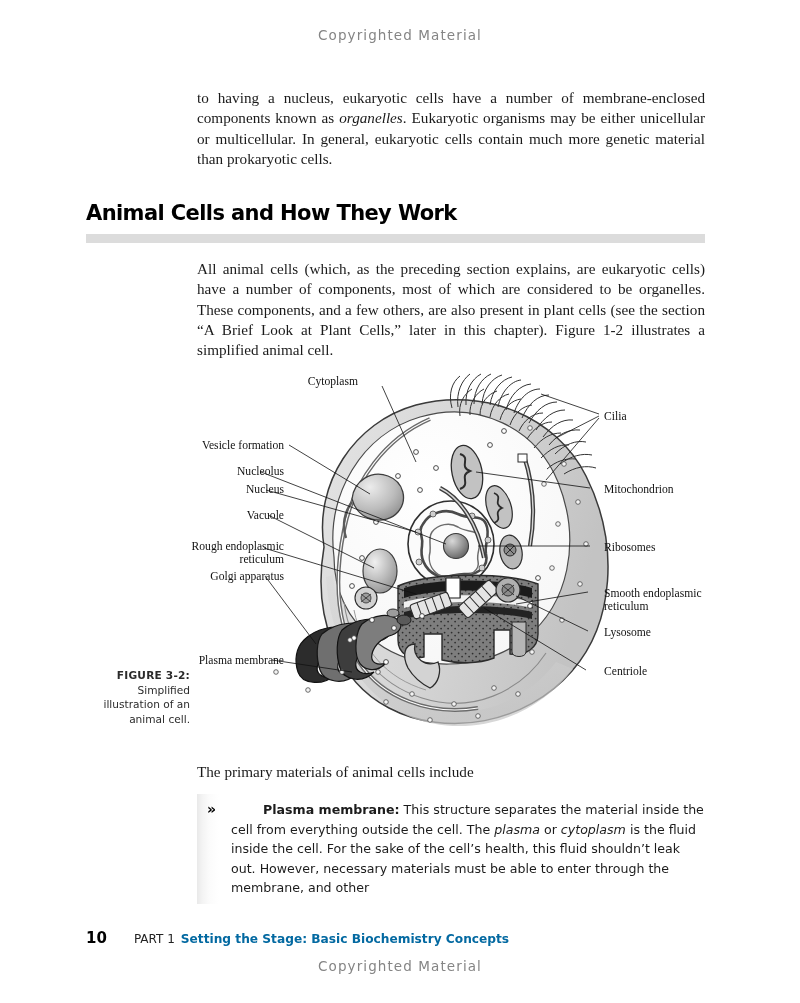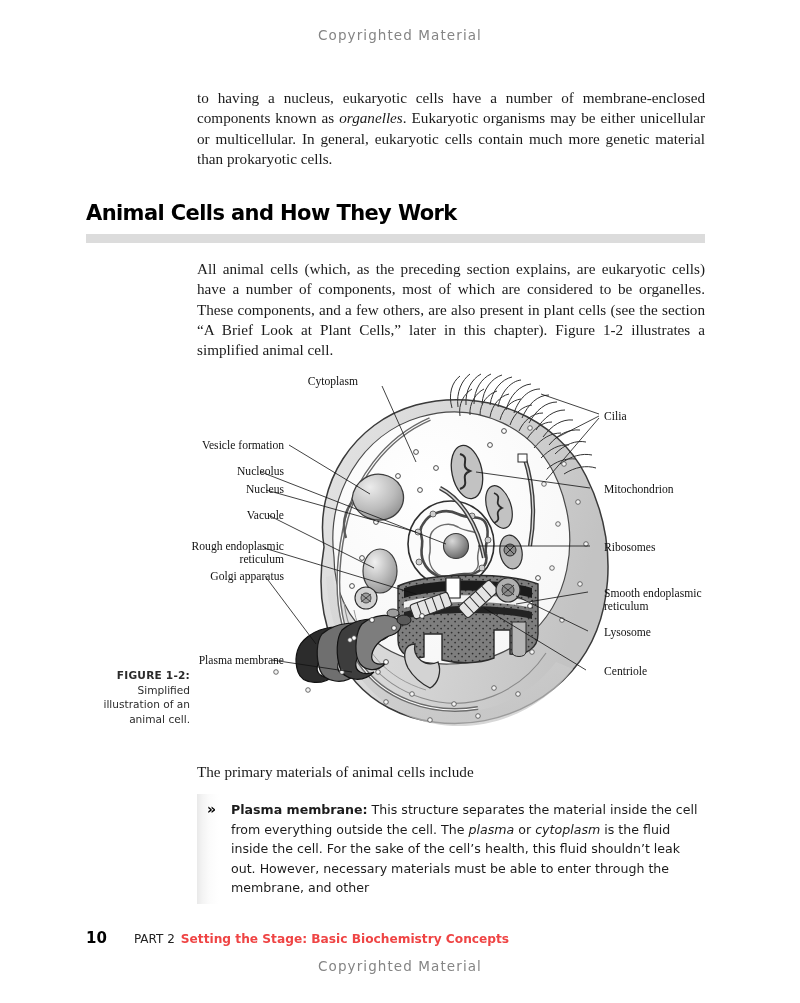--- a/index.html
+++ b/index.html
@@ -136,21 +136,21 @@
     color: #000000;
     letter-spacing: -1px;
   }
   .bullet-text {
     flex: 1 1 auto;
     font-family: "DejaVu Sans", sans-serif;
     font-size: 12.6px;
     line-height: 19.6px;
     color: #1c1c1c;
   }
-  .bullet-text b { font-weight: bold; }
+  .bullet-text b { font-weight: bold; margin-left: 32px; }
   .bullet-text i { font-style: italic; }
 
   
   .footer {
     position: absolute;
     left: 86px;
     top: 929px;
     display: flex;
     align-items: baseline;
     font-family: "DejaVu Sans", sans-serif;
@@ -163,21 +163,21 @@
     margin-right: 27px;
   }
   .footer .part-label {
     font-size: 12px;
     color: #222;
     margin-right: 6px;
   }
   .footer .part-title {
     font-weight: bold;
     font-size: 12.2px;
-    color: #ef4444;
+    color: #0369a1;
   }
 
   
   .lbl {
     font-family: "Liberation Serif", serif;
     font-size: 11.6px;
     fill: #111111;
   }
   .leader {
     stroke: #111111;
@@ -507,36 +507,36 @@
         <text class="lbl" x="518" y="179">Ribosomes</text>
         <text class="lbl" x="518" y="225">Smooth endoplasmic</text>
         <text class="lbl" x="518" y="238">reticulum</text>
         <text class="lbl" x="518" y="264">Lysosome</text>
         <text class="lbl" x="518" y="303">Centriole</text>
       </g>
     </svg>
   </div>
 
   <div class="fig-caption">
-    <span class="fignum">FIGURE 1-2:</span>
+    <span class="fignum">FIGURE 3-2:</span>
     <span>Simplified illustration of an animal cell.</span>
   </div>
 
   <div class="col lead-in">
     <p class="body">The primary materials of animal cells include</p>
   </div>
 
   <div class="bullet-block">
     <div class="bullet-row">
       <div class="bullet-glyph">»</div>
       <div class="bullet-text"><b>Plasma membrane:</b><span> This structure separates the material inside the cell from everything outside the cell. The </span><i>plasma</i><span> or </span><i>cytoplasm</i><span> is the fluid inside the cell. For the sake of the cell’s health, this fluid shouldn’t leak out. However, necessary materials must be able to enter through the membrane, and other</span></div>
     </div>
   </div>
 
   <div class="footer">
     <span class="page-no">10</span>
-    <span class="part-label">PART 2</span>
+    <span class="part-label">PART 1</span>
     <span class="part-title">Setting the Stage: Basic Biochemistry Concepts</span>
   </div>
 
   <div class="watermark watermark-bottom">Copyrighted Material</div>
 
 </div>
 
 </body></html>

